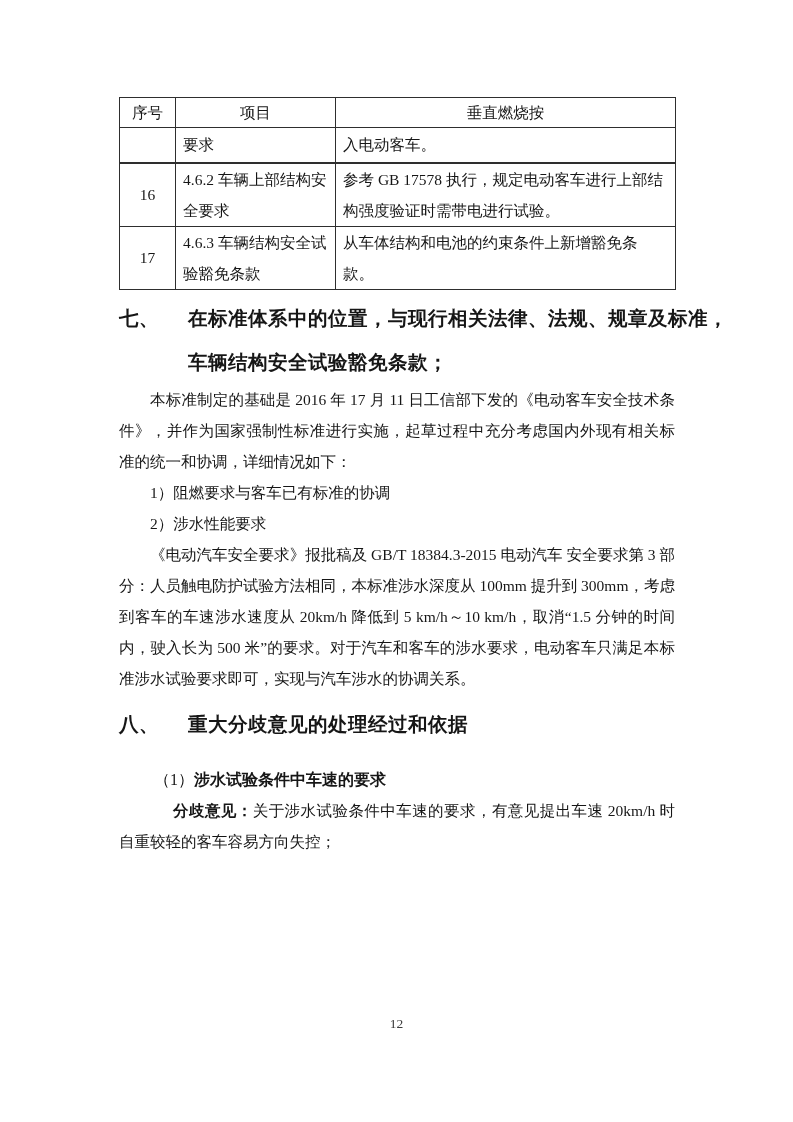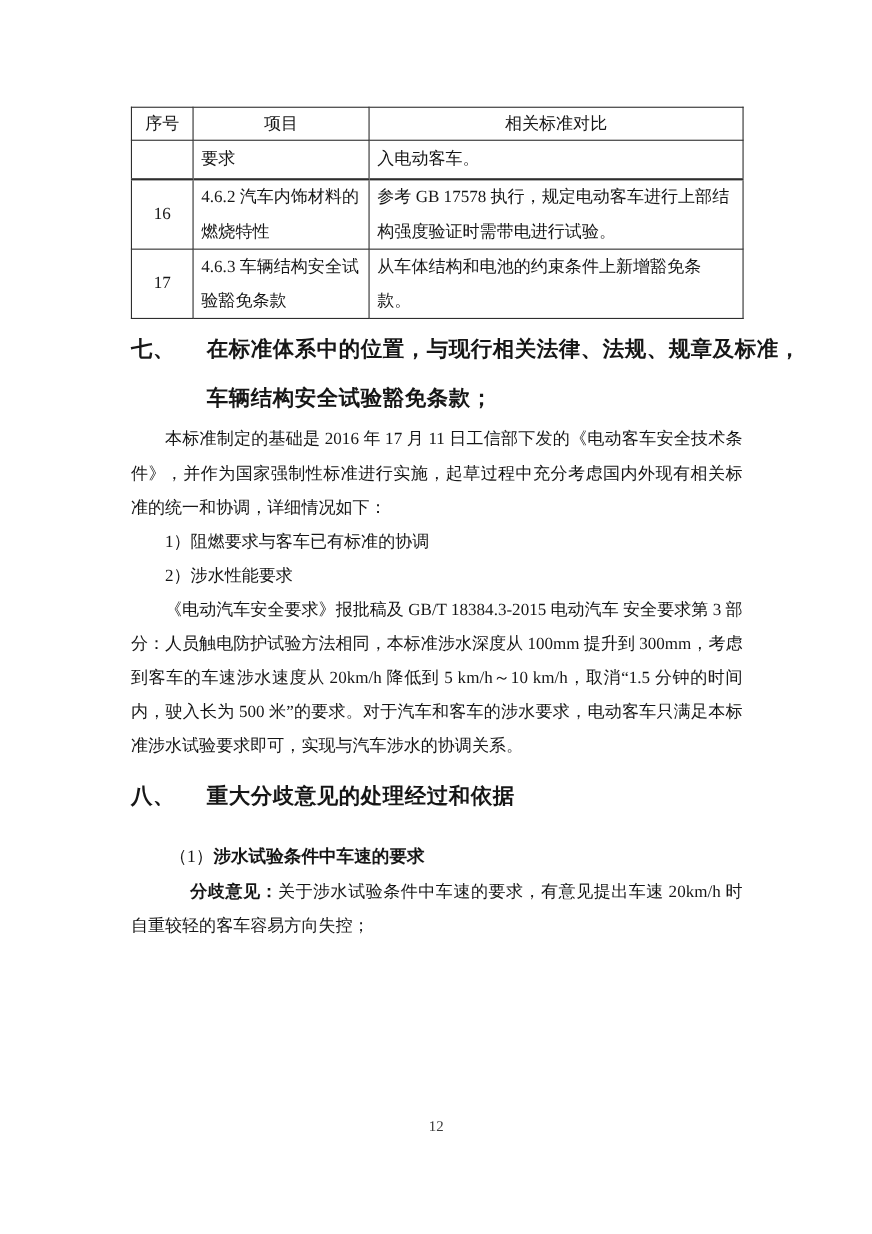--- a/index.html
+++ b/index.html
@@ -91,30 +91,30 @@
   <table class="doc-table">
     <colgroup>
         <col class="c1">
         <col class="c2">
         <col class="c3">
       </colgroup>
     <tbody>
       <tr class="tr-head">
         <th>序号</th>
         <th>项目</th>
-        <th>相关标准对比</th>
+        <th>垂直燃烧按</th>
       </tr>
       <tr class="tr-cont">
         <td class="cc"></td>
         <td class="cl">要求</td>
         <td class="cl">入电动客车。</td>
       </tr>
       <tr class="tr-data">
         <td class="cc">16</td>
-        <td class="cl">4.6.2 汽车内饰材料的燃烧特性</td>
+        <td class="cl">4.6.2 车辆上部结构安全要求</td>
         <td class="cl">参考 GB 17578 执行，规定电动客车进行上部结构强度验证时需带电进行试验。</td>
       </tr>
       <tr class="tr-data">
         <td class="cc">17</td>
         <td class="cl">4.6.3 车辆结构安全试验豁免条款</td>
         <td class="cl">从车体结构和电池的约束条件上新增豁免条款。</td>
       </tr>
     </tbody>
   </table>
 

